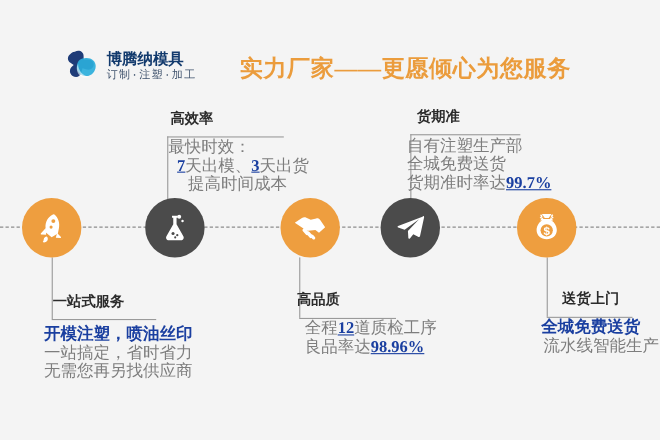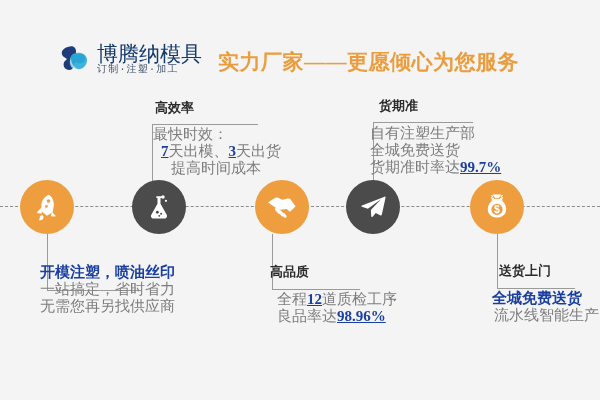--- a/index.html
+++ b/index.html
@@ -38,22 +38,22 @@
     margin-right: 5px;
     flex: none;
   }
   #logo-text {
     display: flex;
     flex-direction: column;
     justify-content: center;
   }
   #logo-name {
     font-family: "Liberation Sans", "DejaVu Sans", sans-serif;
-    font-size: 21px;
-    font-weight: normal;
+    font-size: 14px;
+    font-weight: bold;
     color: #123a6d;
     letter-spacing: 0px;
     line-height: 19px;
     white-space: nowrap;
   }
   #logo-sub {
     font-family: Liberation Mono, monospace;
     font-size: 10px;
     color: #41546e;
     letter-spacing: 1.2px;
@@ -238,21 +238,22 @@
         <path d="M10.4 4.2l1.2 1.3-1 1.4 1.6.4-1 1.5h9.6l-1-1.5 1.6-.4-1-1.4 1.2-1.3" fill="none" stroke="#ffffff" stroke-width="1.2"></path>
         <path d="M13.4 8.3h5.2c3.8 1.9 6.6 5.6 6.6 9.9 0 5.1-4.1 8.4-9.2 8.4s-9.2-3.3-9.2-8.4
                  c0-4.3 2.8-8 6.6-9.9z" fill="#ffffff"></path>
         <circle cx="16" cy="18.4" r="5.6" fill="#ee9e3f"></circle>
         <text x="16" y="22.4" font-family="Liberation Sans, sans-serif" font-size="10.5" font-weight="bold" fill="#ffffff" text-anchor="middle">$</text>
       </svg>
     </span>
   </div>
 
   <div class="block" style="left:40px; top:264px;">
-    <div style="margin-top:0; margin-left:0px;">
+    <div class="heading" style="margin-left:8px;">一站式服务</div>
+    <div style="margin-top:12px; margin-left:0px;">
       <div class="line blue-bold">开模注塑，喷油丝印</div>
       <div class="line">一站搞定，省时省力</div>
       <div class="line">无需您再另找供应商</div>
     </div>
   </div>
 
   <div class="block" style="left:145px; top:98px;">
     <div class="heading" style="margin-left:10px;">高效率</div>
     <div style="margin-top:8px; margin-left:8px;">
       <div class="line">最快时效：</div>
@@ -272,20 +273,20 @@
   <div class="block" style="left:367px; top:96px;">
     <div class="heading" style="margin-left:12px;">货期准</div>
     <div style="margin-top:9px; margin-left:3px;">
       <div class="line">自有注塑生产部</div>
       <div class="line">全城免费送货</div>
       <div class="line">货期准时率达<span class="hl">99.7%</span></div>
     </div>
   </div>
 
   <div class="block" style="left:490px; top:261px;">
-    <div class="heading" style="margin-left:9px;">送货上门</div>
+    <div class="heading" style="margin-left:21px;">送货上门</div>
     <div style="margin-top:9px; margin-left:2px;">
       <div class="line blue-bold">全城免费送货</div>
       <div class="line" style="margin-left:2px;">流水线智能生产</div>
     </div>
   </div>
 
 </div>
 
 </body></html>

